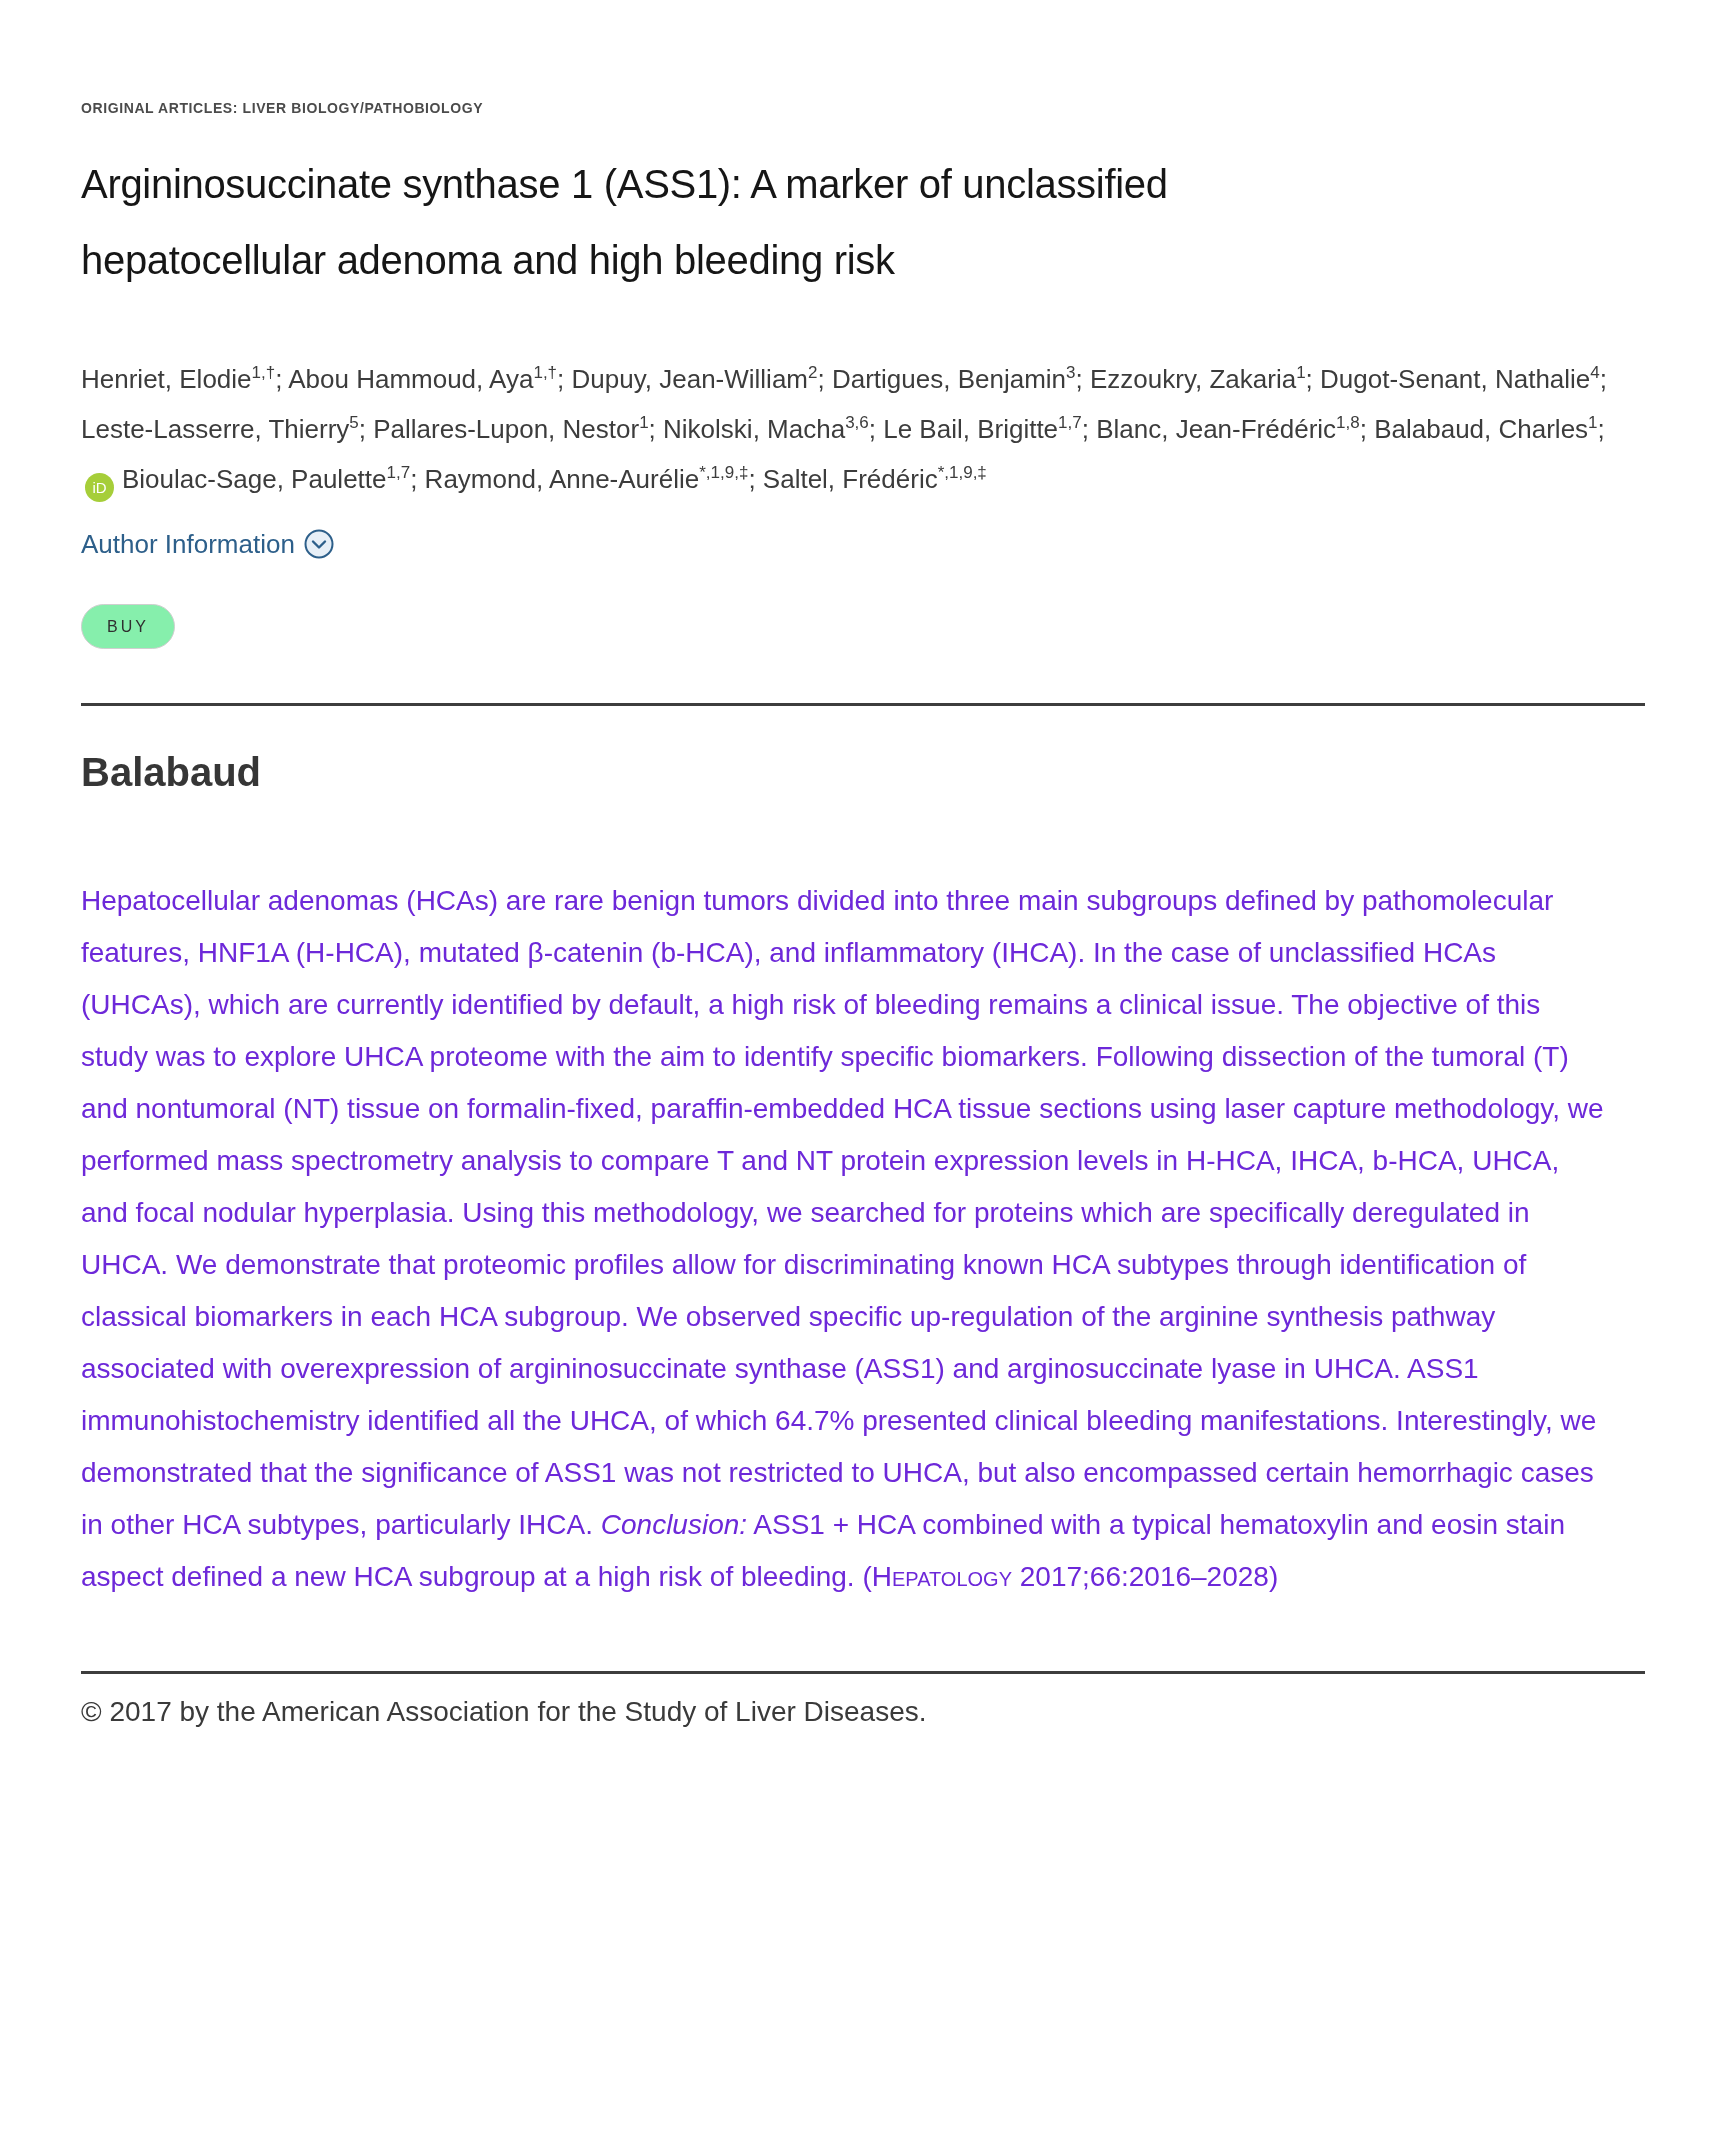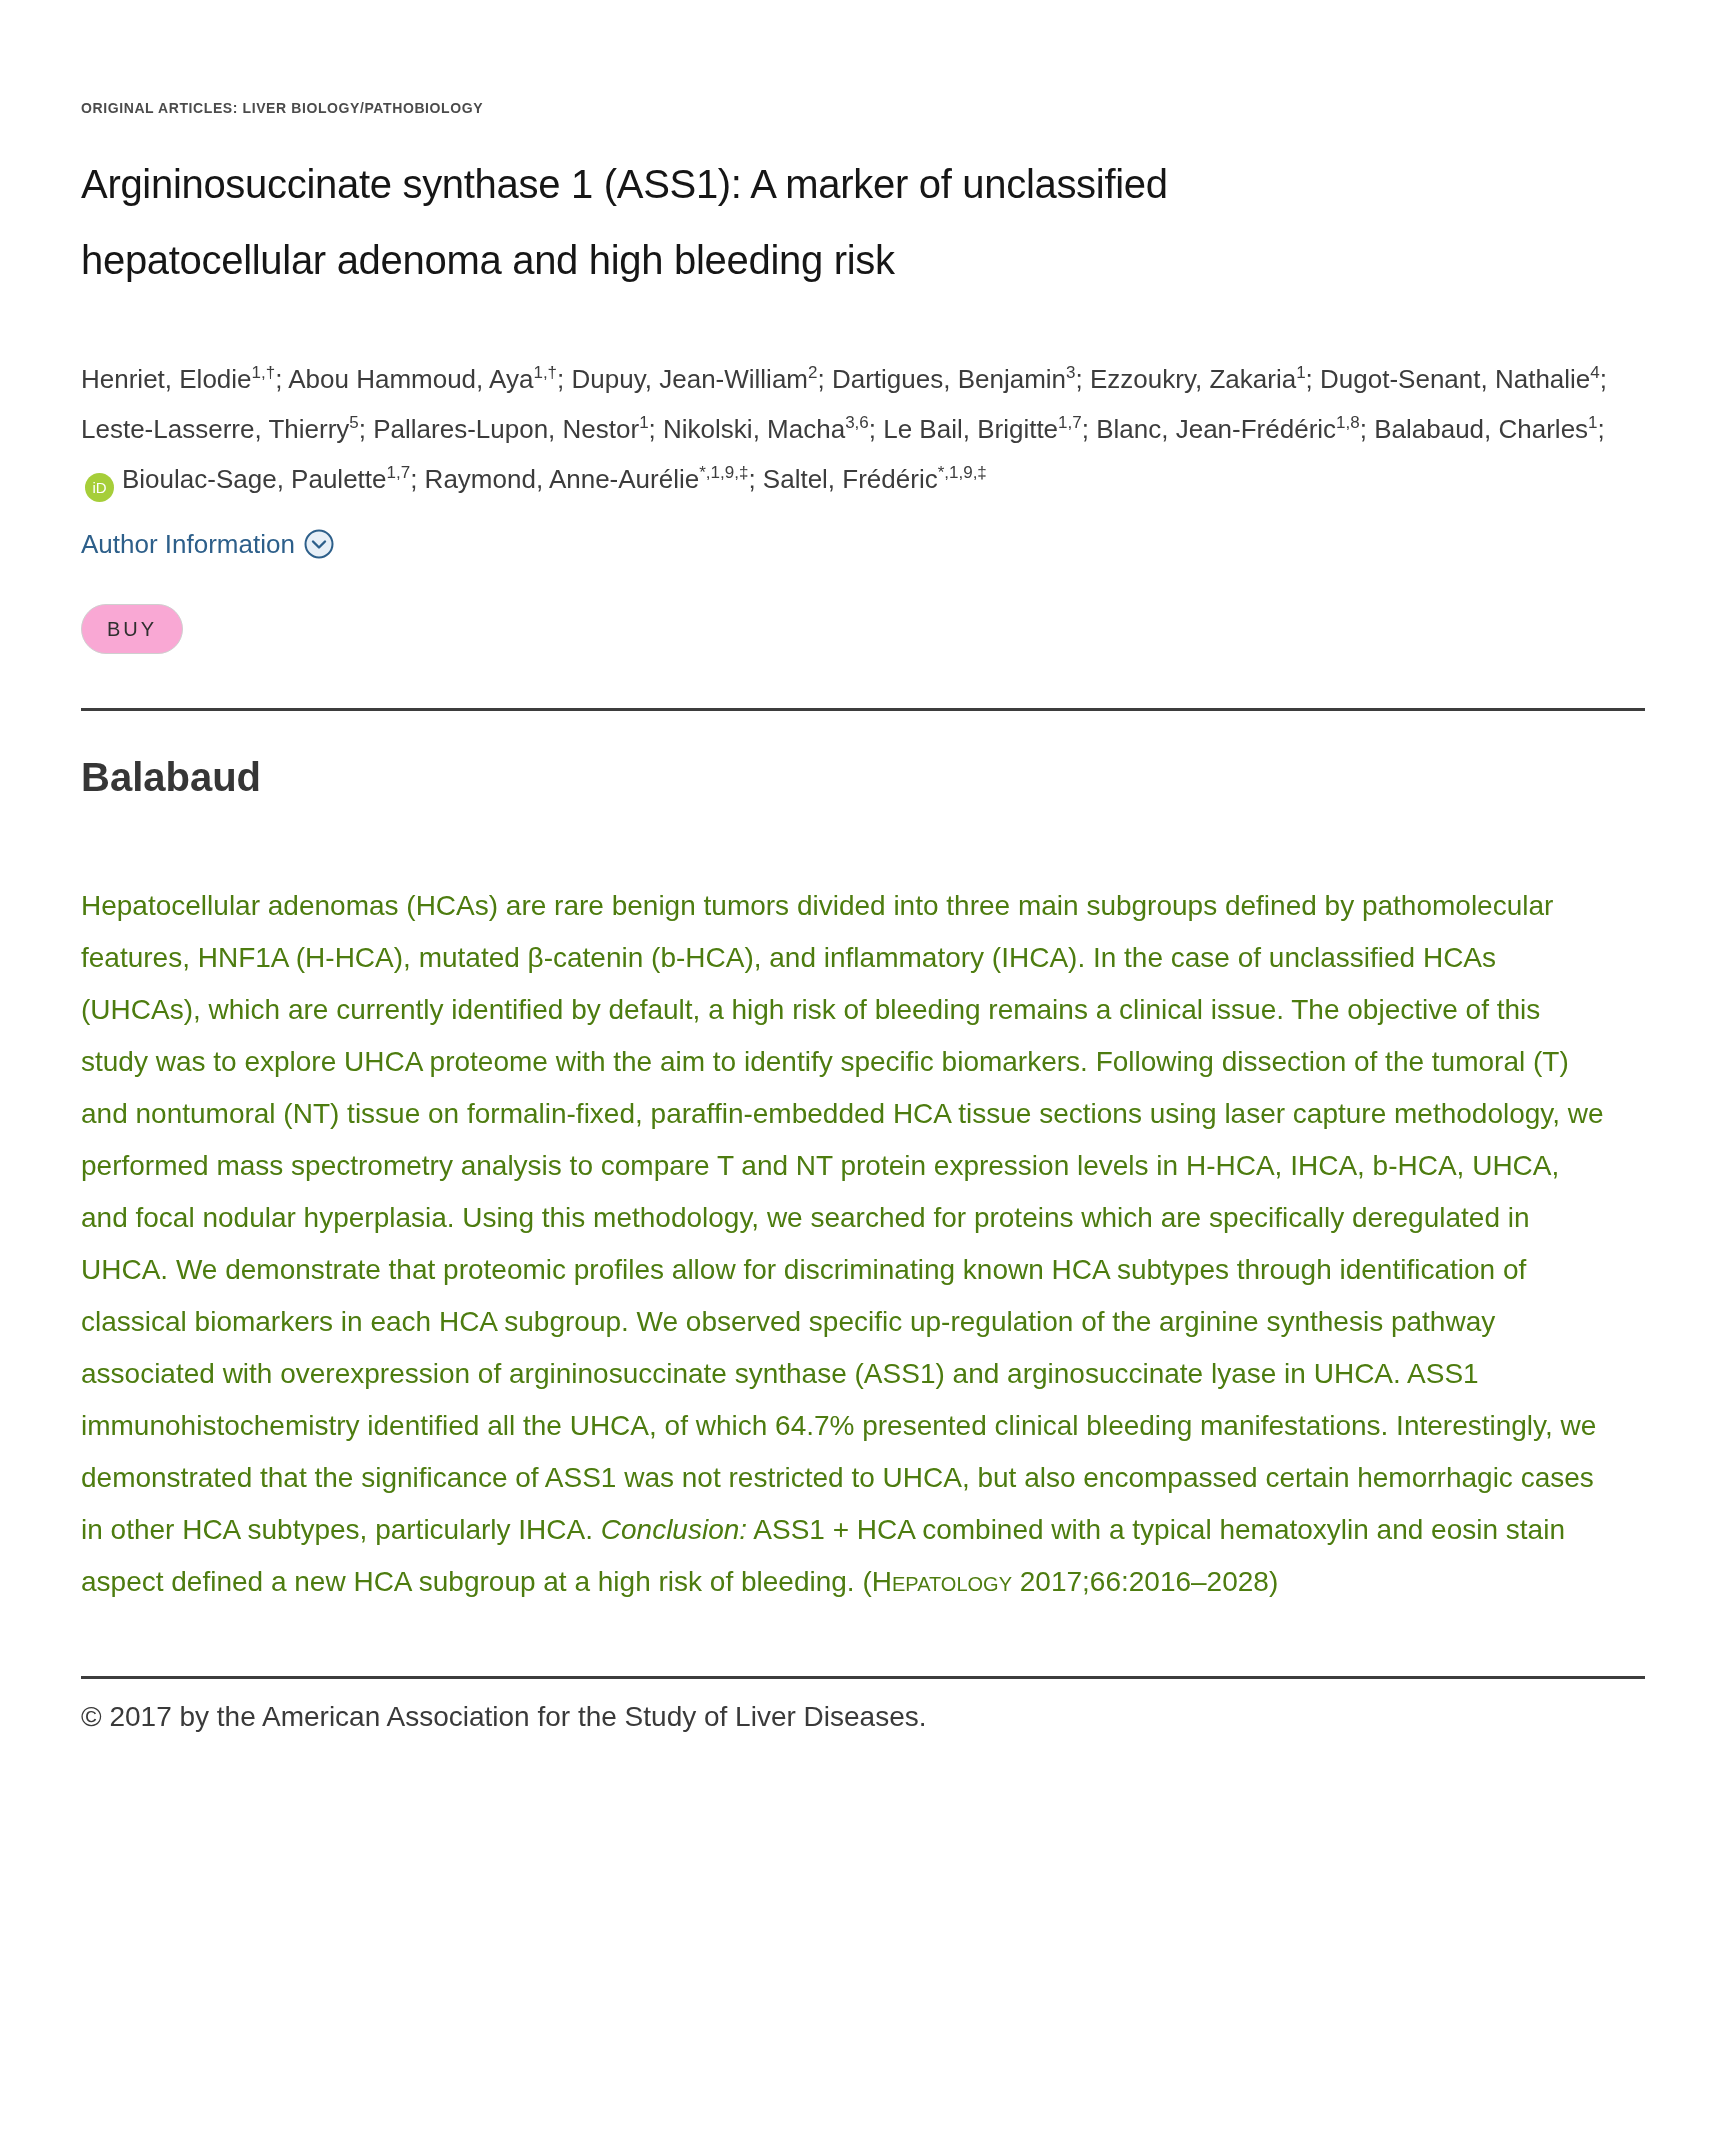--- a/index.html
+++ b/index.html
@@ -70,24 +70,24 @@
   .citation .journal { font-weight: bold; font-style: italic; margin-right: 10px; }
   .citation .issue { color: #2380ad; text-decoration: none; cursor: pointer; }
   .citation .sep { margin: 0 10px; color: #3c3c3c; }
   .citation .doi-label { font-weight: bold; font-style: italic; margin-right: 8px; }
 
   .buy {
     margin-top: 44px;
     display: inline-block;
     padding: 13px 25px 12px 25px;
     font-family: inherit;
-    font-size: 20px;
+    font-size: 16px;
     letter-spacing: 3px;
     color: #2f2f2f;
-    background: #f9a8d4;
+    background: #86efac;
     border: 1.5px solid #cfcfcf;
     border-radius: 28px;
     cursor: pointer;
   }
 
   .rule {
     border: none;
     border-top: 3px solid #3d3d3d;
     margin: 54px 0 0 0;
   }
@@ -97,21 +97,21 @@
     margin: 44px 0 0 0;
     font-size: 40px;
     font-weight: bold;
     color: #363636;
   }
 
   .abs-body {
     margin: 80px 0 0 0;
     font-size: 28px;
     line-height: 52px;
-    color: #4d7c0f;
+    color: #6d28d9;
     max-width: 1530px;
   }
   .abs-body .conc { font-style: italic; }
   .abs-body .sc { font-variant: small-caps; }
 
   .copyright {
     margin-top: 22px;
     font-size: 28px;
     color: #3a3a3a;
   }

